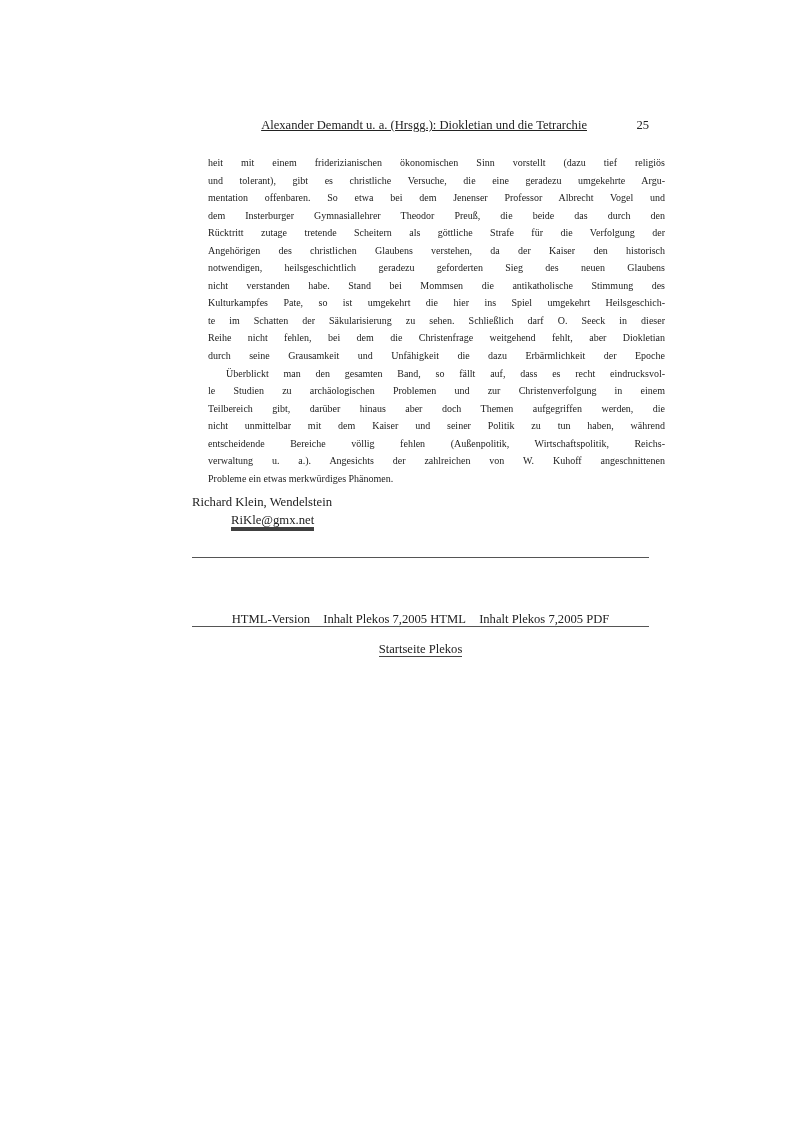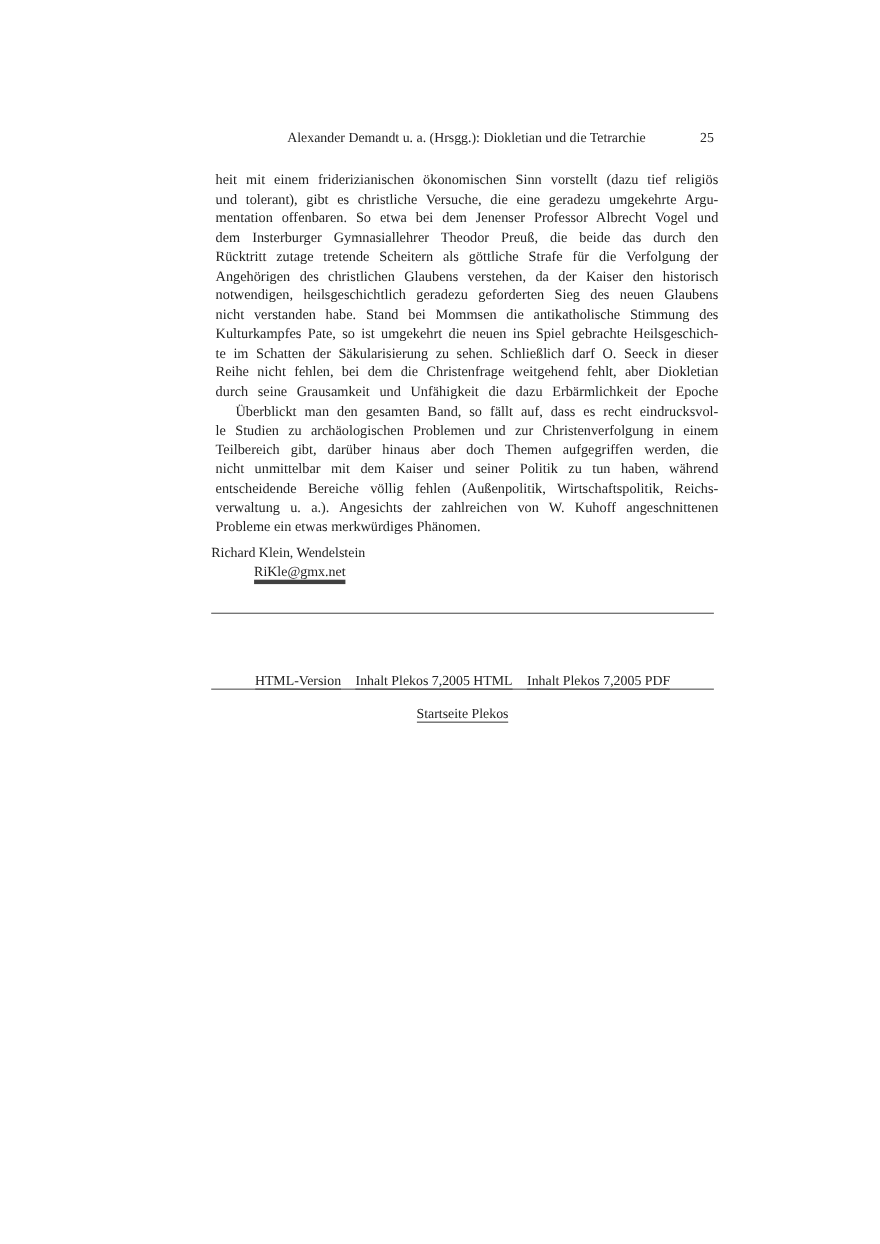--- a/index.html
+++ b/index.html
@@ -1,23 +1,23 @@
 <!DOCTYPE html>
 <html><head>
   <meta charset="utf-8">
   <style>
     html, body { margin: 0; padding: 0; background: #ffffff; }
     body { width: 800px; height: 1131px; position: relative; overflow: hidden;
            font-family: "Liberation Serif", "DejaVu Serif", serif; color: #222; }
     .page { position: absolute; left: 192px; top: 0; width: 457px; }
     .running-head { position: absolute; top: 118px; left: 0; width: 457px; height: 18px;
                     font-size: 12.6px; }
-    .running-head .title { position: absolute; right: 62px; top: 0; white-space: nowrap; }
+    .running-head .title { position: absolute; right: 62px; top: 0; white-space: nowrap; text-decoration: underline; }
     .running-head .pageno { position: absolute; right: 0; top: 0; }
-    .body { position: absolute; top: 154px; left: 4px; width: 457px; font-size: 13px;
+    .body { position: absolute; top: 154px; left: 16px; width: 457px; font-size: 10px;
             line-height: 17.55px; text-align: justify; hyphens: manual; }
     .body p { margin: 0; }
     .line { display: block; text-align: justify; text-align-last: justify; white-space: nowrap; }
     .line.last { text-align-last: left; }
     .sig { position: absolute; top: 494px; left: 0; font-size: 12.7px; line-height: 17.5px; }
     .sig a { color: #222; text-decoration: none; border-bottom: 4px solid #404040; margin-left: 39px; }
     .rule { position: absolute; left: 0; width: 457px; height: 0; border-top: 1.2px solid #555; }
     .nav { position: absolute; left: 0; width: 457px; text-align: center; font-size: 12.6px; margin-top: 44px; }
     .nav a { color: #222; text-decoration: none; border-bottom: 1px solid #444; margin: 0 5px; }
   </style>
@@ -34,21 +34,21 @@
   <div class="body">
     <p>
       <span class="line">heit mit einem friderizianischen ökonomischen Sinn vorstellt (dazu tief religiös</span>
       <span class="line">und tolerant), gibt es christliche Versuche, die eine geradezu umgekehrte Argu-</span>
       <span class="line">mentation offenbaren. So etwa bei dem Jenenser Professor Albrecht Vogel und</span>
       <span class="line">dem Insterburger Gymnasiallehrer Theodor Preuß, die beide das durch den</span>
       <span class="line">Rücktritt zutage tretende Scheitern als göttliche Strafe für die Verfolgung der</span>
       <span class="line">Angehörigen des christlichen Glaubens verstehen, da der Kaiser den historisch</span>
       <span class="line">notwendigen, heilsgeschichtlich geradezu geforderten Sieg des neuen Glaubens</span>
       <span class="line">nicht verstanden habe. Stand bei Mommsen die antikatholische Stimmung des</span>
-      <span class="line">Kulturkampfes Pate, so ist umgekehrt die neuen ins Spiel gebrachte Heilsgeschich-</span>
+      <span class="line">Kulturkampfes Pate, so ist umgekehrt die hier ins Spiel umgekehrt Heilsgeschich-</span>
       <span class="line">te im Schatten der Säkularisierung zu sehen. Schließlich darf O. Seeck in dieser</span>
       <span class="line">Reihe nicht fehlen, bei dem die Christenfrage weitgehend fehlt, aber Diokletian</span>
       <span class="line">durch seine Grausamkeit und Unfähigkeit die dazu Erbärmlichkeit der Epoche</span>
     </p>
     <p>
       <span class="line" style="padding-left:18px;">Überblickt man den gesamten Band, so fällt auf, dass es recht eindrucksvol-</span>
       <span class="line">le Studien zu archäologischen Problemen und zur Christenverfolgung in einem</span>
       <span class="line">Teilbereich gibt, darüber hinaus aber doch Themen aufgegriffen werden, die</span>
       <span class="line">nicht unmittelbar mit dem Kaiser und seiner Politik zu tun haben, während</span>
       <span class="line">entscheidende Bereiche völlig fehlen (Außenpolitik, Wirtschaftspolitik, Reichs-</span>

